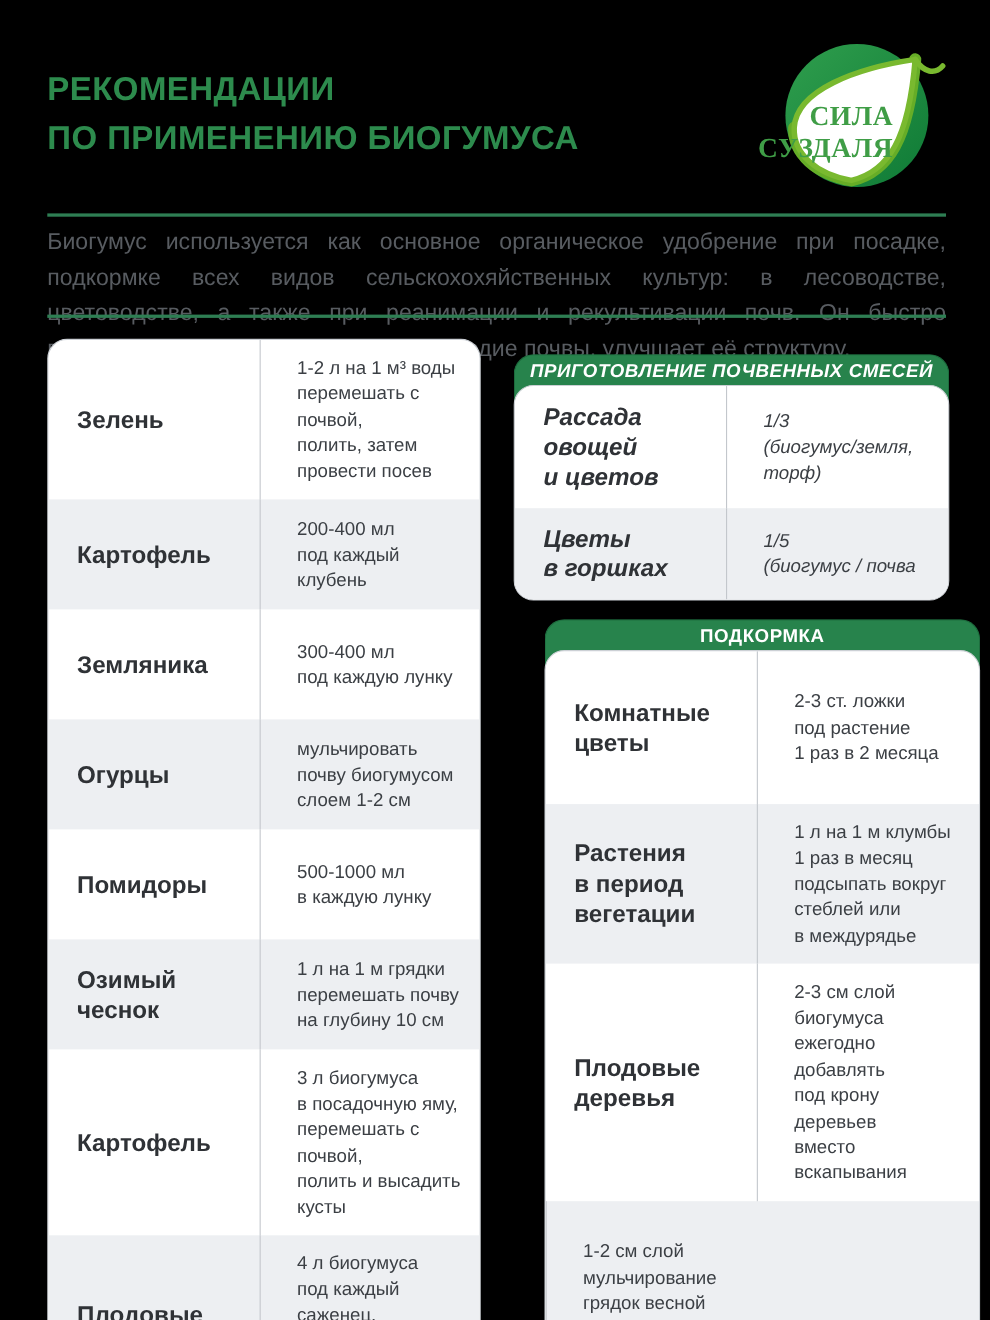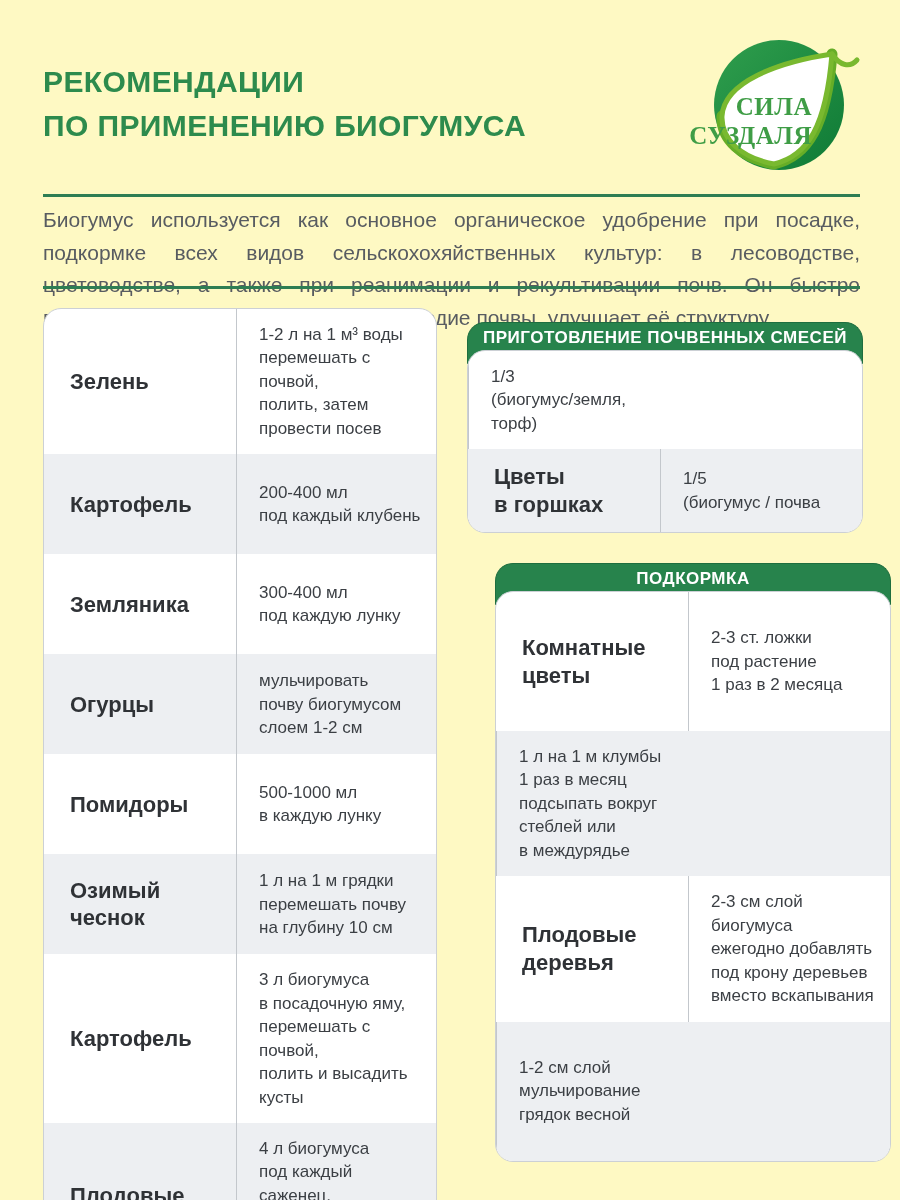--- a/index.html
+++ b/index.html
@@ -1,21 +1,21 @@
 <!DOCTYPE html>
 <html lang="ru"><head>
 <meta charset="utf-8">
 <style>
   html,body{margin:0;padding:0;}
   body{
     width:900px;height:1200px;background:#ffffff;
     font-family:"Liberation Sans","DejaVu Sans",sans-serif;
     color:#35383c;overflow:hidden;
   }
-  .page{position:relative;width:900px;height:1200px;background:#fef9c3;}
+  .page{position:relative;width:900px;height:1200px;background:#000000;}
 
   
   .title{
     position:absolute;left:43px;top:60px;width:600px;
     font-size:30px;font-weight:700;line-height:1.45;
     color:#2d8b4d;letter-spacing:.4px;
   }
   .logo{position:absolute;left:648px;top:28px;width:224px;height:160px;}
   .logo svg{position:absolute;left:0;top:0;}
   .logo-text{
@@ -30,21 +30,21 @@
 
   .intro{
     position:absolute;left:43px;top:204px;width:817px;margin:0;
     font-size:21px;line-height:1.55;color:#585c61;
     text-align:justify;
   }
 
   
   .tbl{position:absolute;}
   .tbl-posadka{left:43px;top:322px;width:394px;}
-  .tbl-smesi{left:467px;top:322px;width:396px;}
+  .tbl-smesi{left:467px;top:322px;width:396px;font-style:italic;}
   .tbl-podkormka{left:467px;top:563px;width:396px;margin-left:28px;}
 
   .hdr{
     height:42px;box-sizing:border-box;padding-bottom:12px;
     background:#27834c;border-radius:18px 18px 0 0;
     display:flex;align-items:center;justify-content:center;
     color:#ffffff;font-weight:700;font-size:17px;letter-spacing:.5px;
     border:1px solid #1e6e3f;border-bottom:none;
   }
   .tbl-body{
@@ -59,21 +59,21 @@
   .tbl-podkormka .row{min-height:139px;}
   .c1{
     width:192px;box-sizing:border-box;flex:none;
     padding:14px 8px 14px 26px;
     display:flex;align-items:center;
     font-size:22px;font-weight:700;line-height:1.25;color:#2f3236;
     white-space:pre-line;
   }
   .c2{
     flex:1;box-sizing:border-box;
-    padding:14px 14px 14px 22px;
+    padding:14px 14px 14px 33px;
     display:flex;align-items:center;
     font-size:17px;line-height:1.38;color:#3b3f44;
     border-left:1px solid #c3c7cc;
     white-space:pre-line;
   }
 </style>
 </head>
 <body>
 
 <div class="page">
@@ -157,20 +157,22 @@
 под каждый саженец,
 перемешать с почвой</div>
         </div>
       </div>
   </section>
 
   <section class="tbl tbl-smesi">
     <div class="hdr">ПРИГОТОВЛЕНИЕ ПОЧВЕННЫХ СМЕСЕЙ</div>
     <div class="tbl-body">
         <div class="row">
+          <div class="c1">Рассада овощей
+и цветов</div>
           <div class="c2">1/3
 (биогумус/земля,
 торф)</div>
         </div>
         <div class="row gray">
           <div class="c1">Цветы
 в горшках</div>
           <div class="c2">1/5
 (биогумус / почва</div>
         </div>
@@ -181,20 +183,23 @@
     <div class="hdr">ПОДКОРМКА</div>
     <div class="tbl-body">
         <div class="row">
           <div class="c1">Комнатные
 цветы</div>
           <div class="c2">2-3 ст. ложки
 под растение
 1 раз в 2 месяца</div>
         </div>
         <div class="row gray">
+          <div class="c1">Растения
+в период
+вегетации</div>
           <div class="c2">1 л на 1 м клумбы
 1 раз в месяц
 подсыпать вокруг
 стеблей или
 в междурядье</div>
         </div>
         <div class="row">
           <div class="c1">Плодовые
 деревья</div>
           <div class="c2">2-3 см слой

